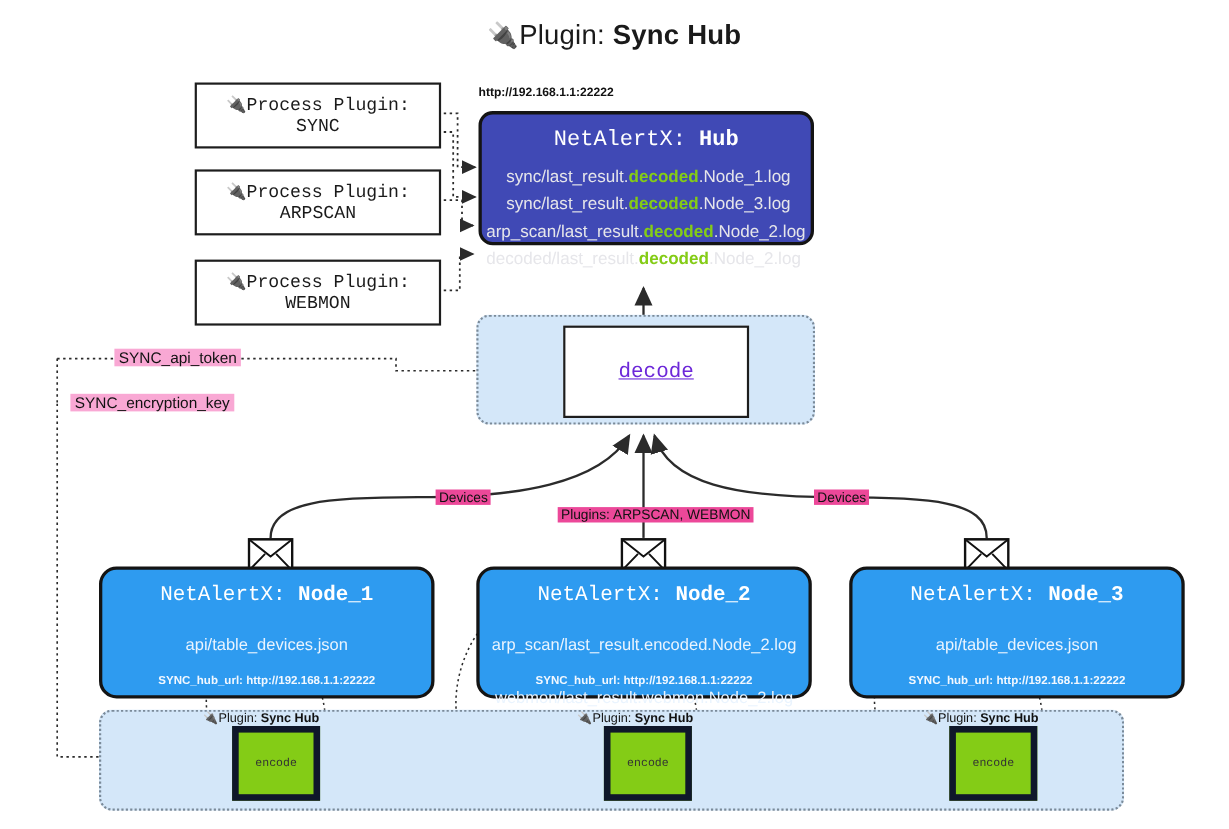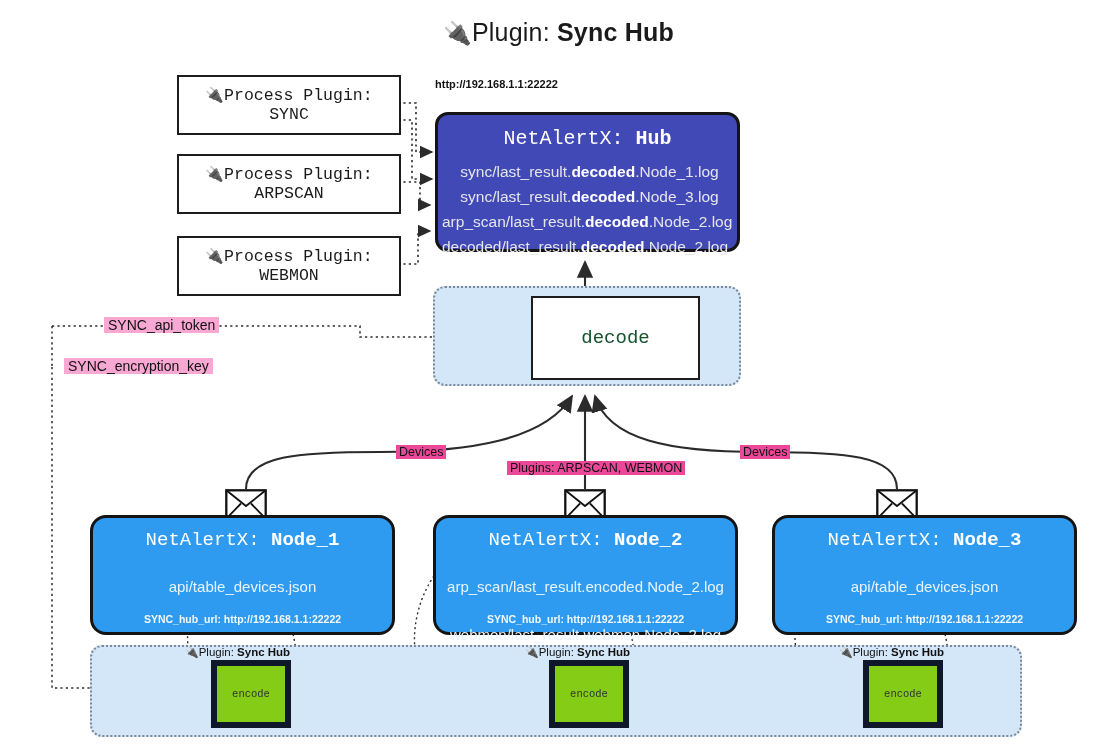--- a/index.html
+++ b/index.html
@@ -20,40 +20,40 @@
            border:2px solid #1d1d1d;display:flex;flex-direction:column;
            align-items:center;justify-content:center;
            font-family:"Liberation Mono", monospace;font-size:16.5px;line-height:1.18;}
   .procbox .l1{display:block;white-space:nowrap;}
   .procbox .l2{display:block;}
   .procbox .plug{font-family:"DejaVu Sans",sans-serif;font-size:15px;}
 
   
   .hub-url{position:absolute;font-size:11px;font-weight:700;color:#111;
            white-space:nowrap;text-align:left;}
-  .hub{position:absolute;left:435px;top:112px;width:305px;height:140px;
+  .hub{position:absolute;left:435px;top:101px;width:305px;height:122px;
        background:#4049b5;border:3px solid #141414;border-radius:13px;
        box-sizing:border-box;padding-top:12px;}
   .hub .hdr{text-align:center;font-family:"Liberation Mono",monospace;
             font-size:20px;color:#ffffff;white-space:nowrap;}
   .hub .hdr b{font-weight:700;}
   .hub .logs{margin-top:9px;}
   .hub .logline{font-size:15.5px;color:#e6e6ea;white-space:nowrap;
                 line-height:1.62;padding-left:4px;}
-  .hub .logline b{font-weight:700;color:#ffffff;margin-top:20px;}
+  .hub .logline b{font-weight:700;color:#84cc16;margin-top:20px;}
   .hub .logs .c{text-align:center;}
 
   
   .panel{position:absolute;background:#d4e7f9;border:2px dotted #7a8a99;
          border-radius:12px;box-sizing:border-box;}
   .decode-panel{left:433px;top:286px;width:308px;height:100px;}
-  .decode-box{position:absolute;left:531px;top:296px;width:165px;height:80px;
+  .decode-box{position:absolute;left:512px;top:296px;width:165px;height:80px;
               background:#ffffff;border:2px solid #1d1d1d;display:flex;
               align-items:center;justify-content:center;
-              font-family:"Liberation Mono",monospace;font-size:19px;color:#14532d;}
+              font-family:"Liberation Mono",monospace;font-size:19px;color:#6d28d9;text-decoration:underline;}
 
   
   .keylabel{position:absolute;font-size:14px;color:#111;background:#f9a8d4;
             padding:0 4px;white-space:nowrap;}
 
   
   .edgelabel{position:absolute;font-size:12.5px;color:#111;background:#ec4899;
              padding:0 3px;white-space:nowrap;}
 
   

